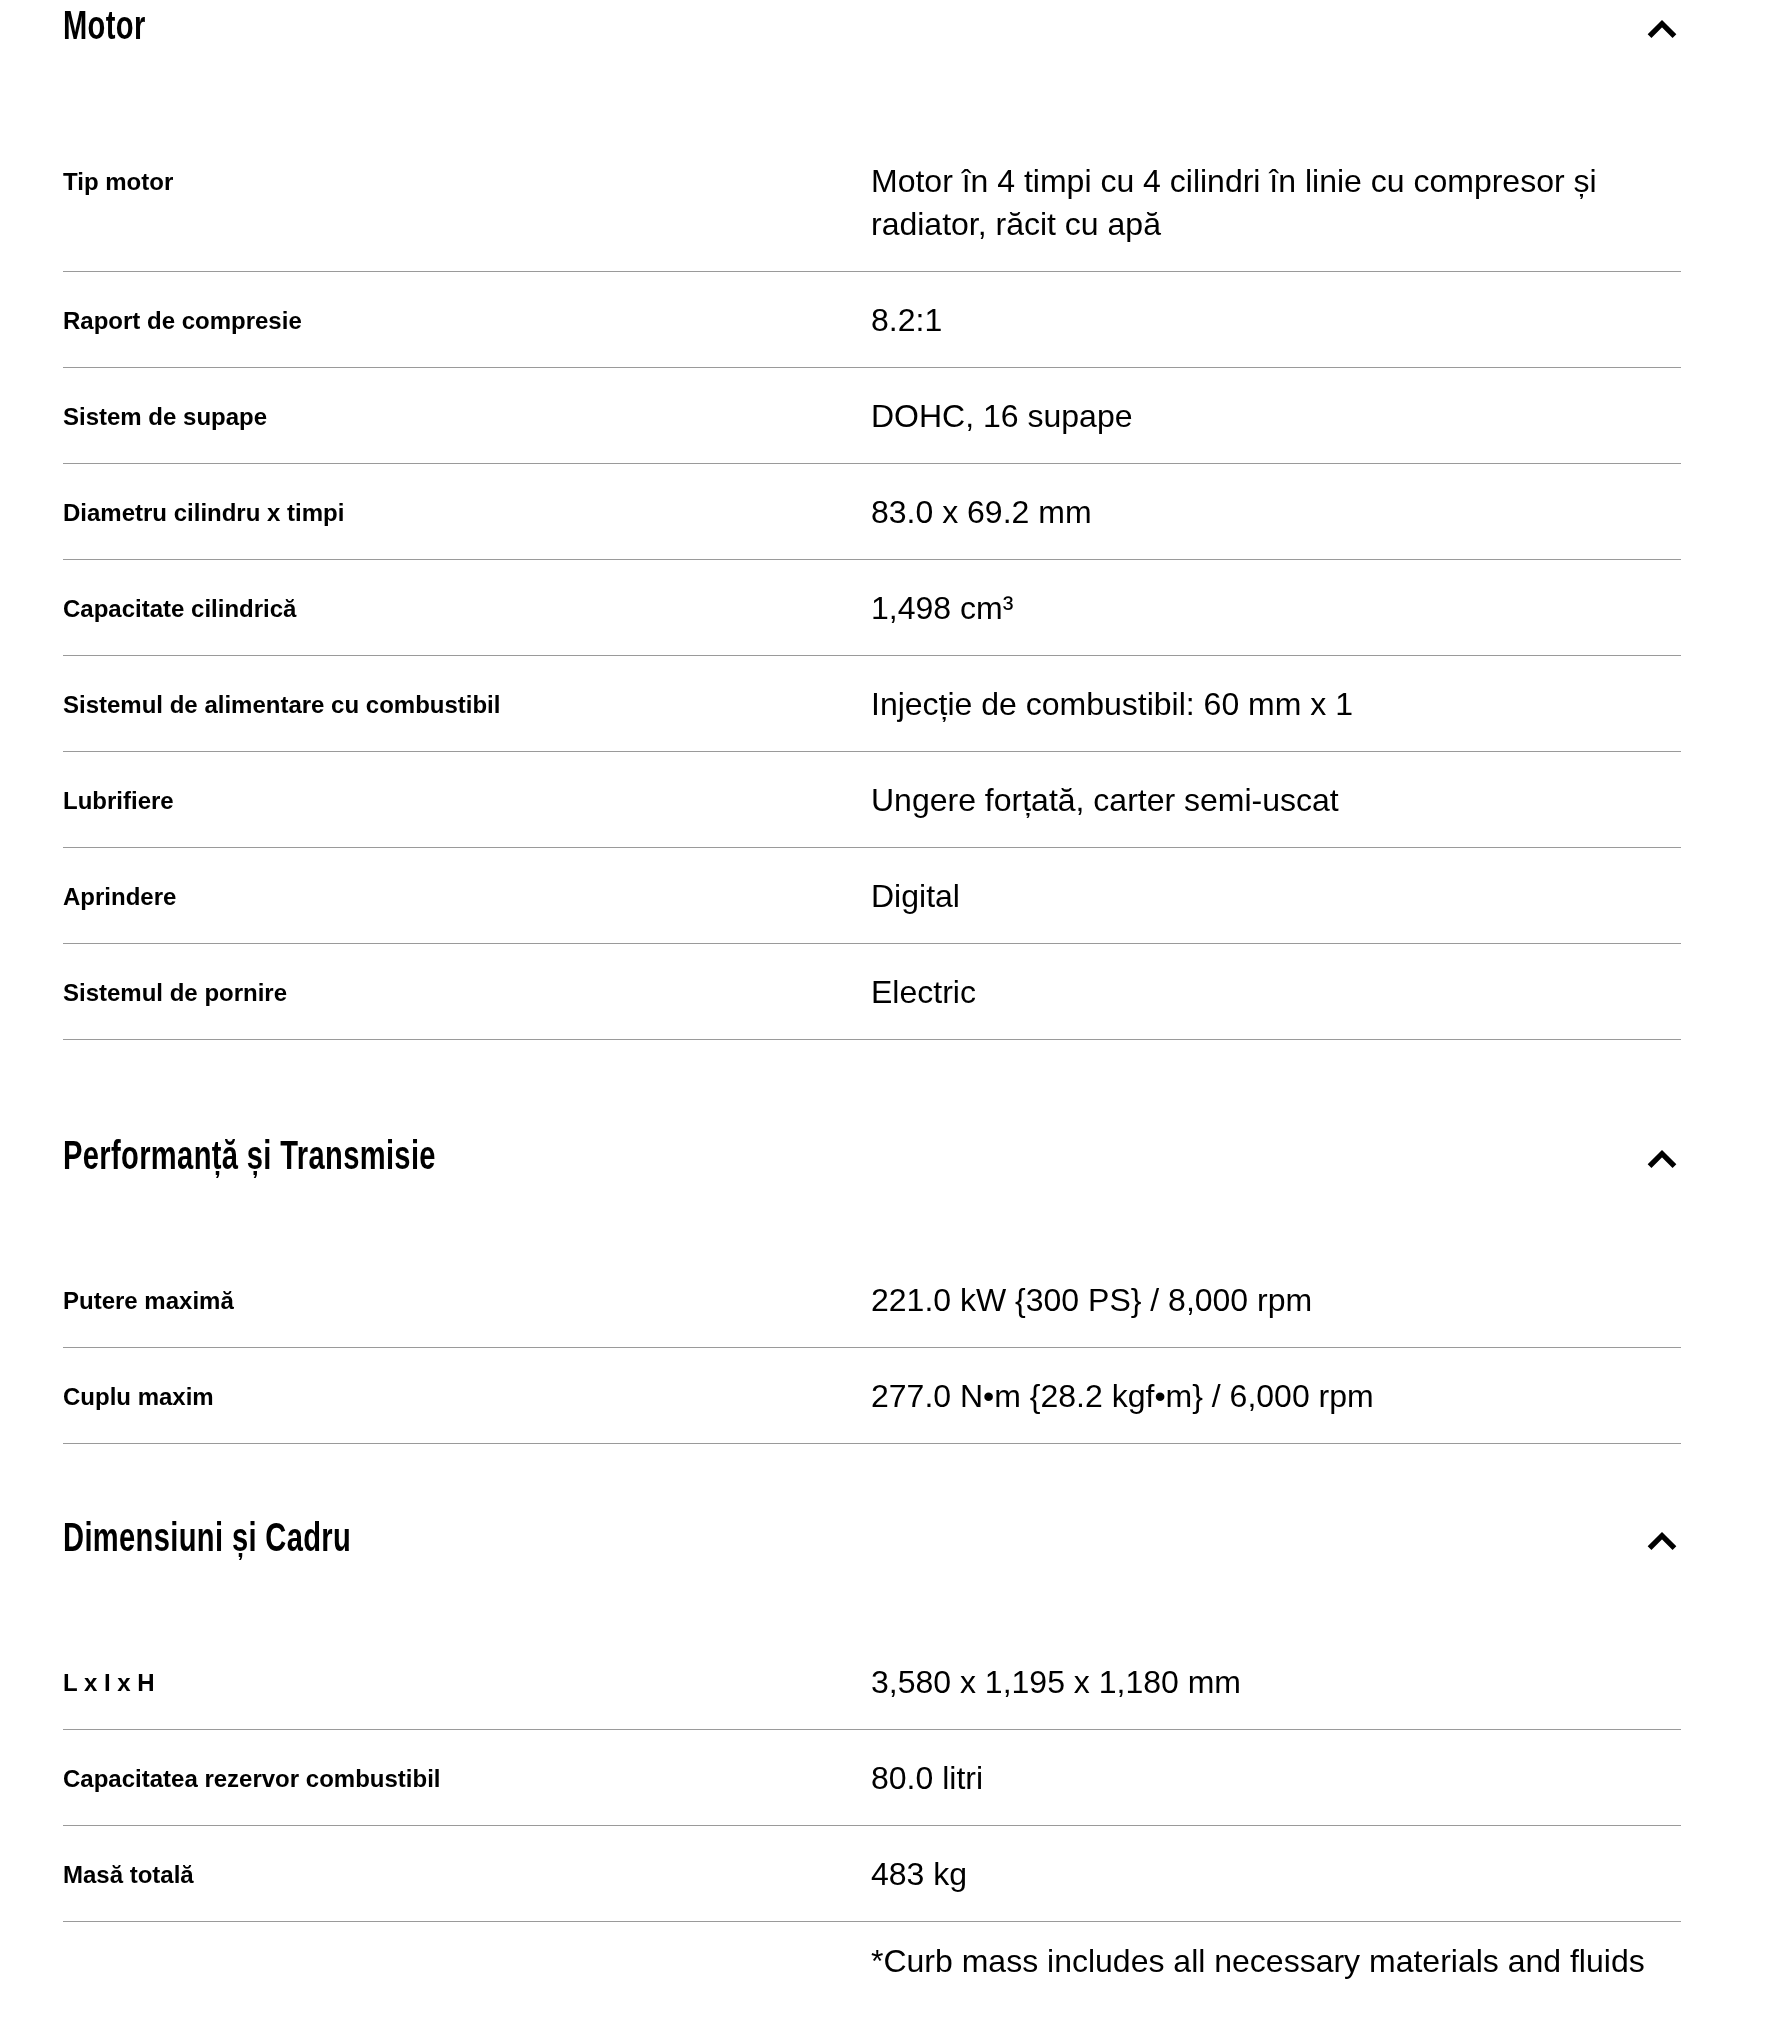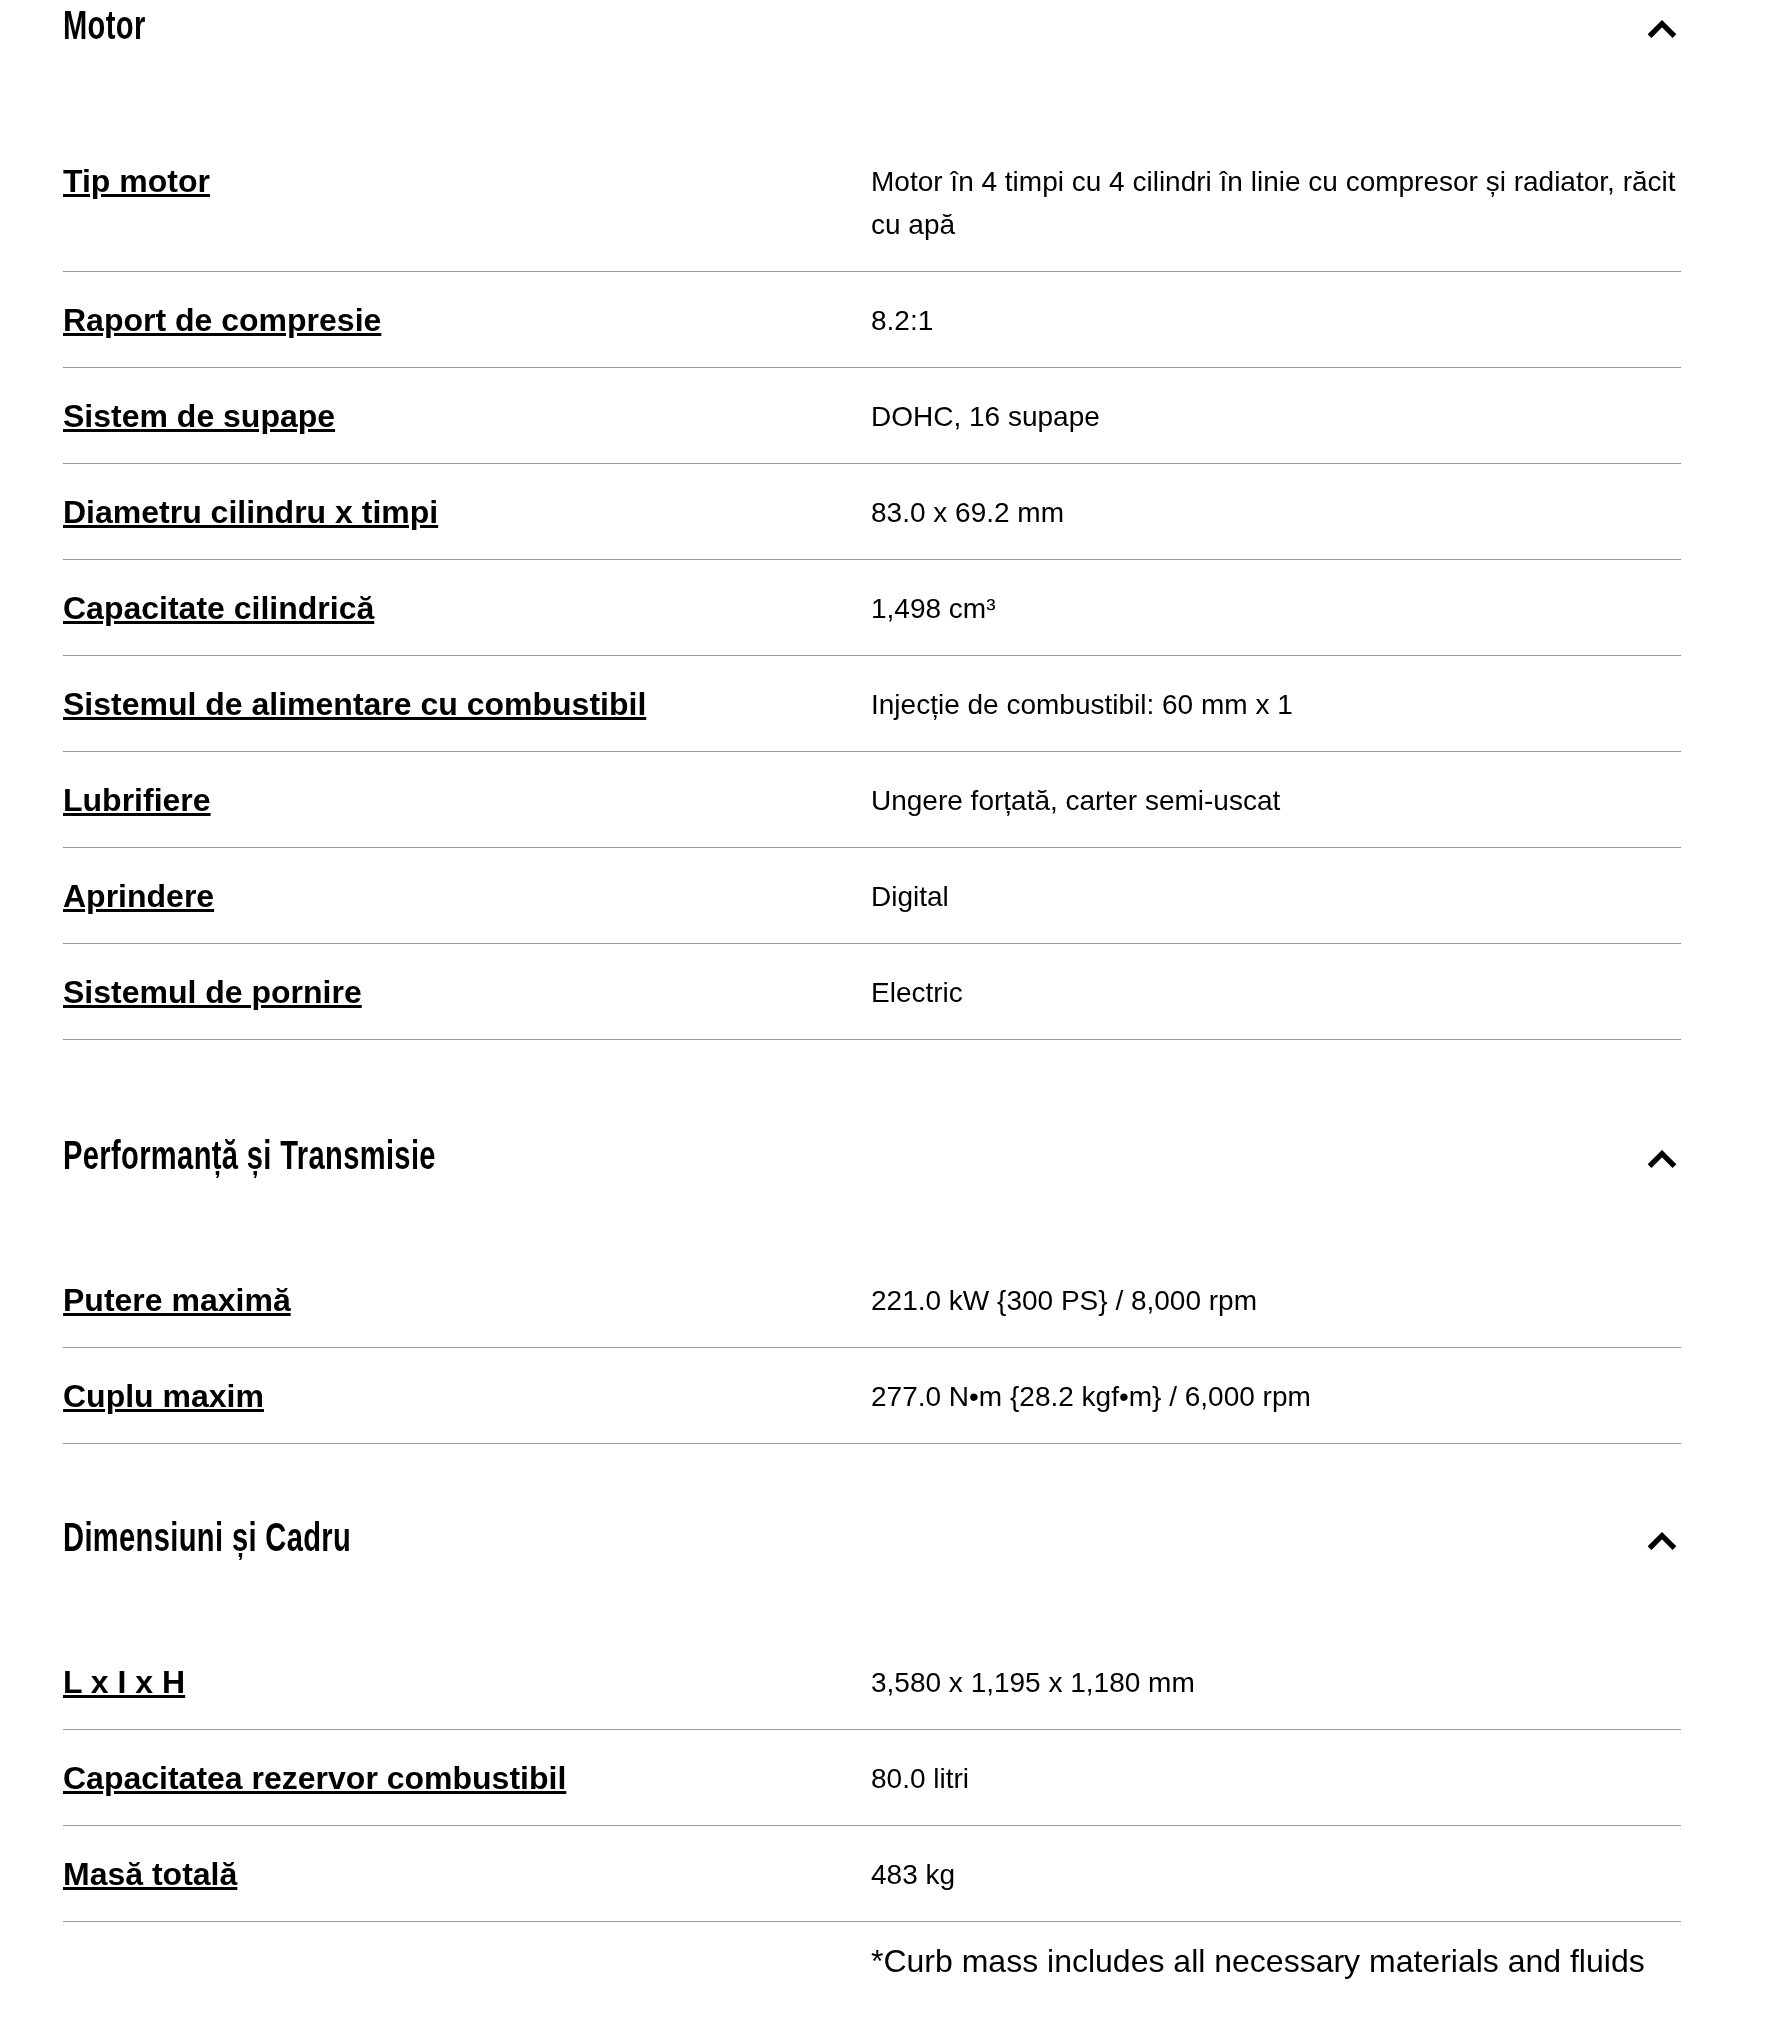--- a/index.html
+++ b/index.html
@@ -57,28 +57,27 @@
     align-items: flex-start;
     padding: 27px 0 25px 0;
     border-bottom: 1.8px solid #9a9a9a;
   }
   .row.first-tall { padding-top: 110px; }  
   .row.first      { padding-top: 99px; }  
   .label {
     width: 808px;
     box-sizing: border-box;
     padding-right: 45px;
-    font-size: 32px;
+    font-size: 24px;
     line-height: 43px;
     font-weight: bold;
-    text-decoration: underline;
   }
   .value {
     width: 810px;
-    font-size: 28px;
+    font-size: 32px;
     line-height: 43px;
     font-weight: normal;
   }
   
   .footnote {
     padding: 18px 0 0 808px;
     font-size: 32px;
     line-height: 43px;
   }
 </style>

